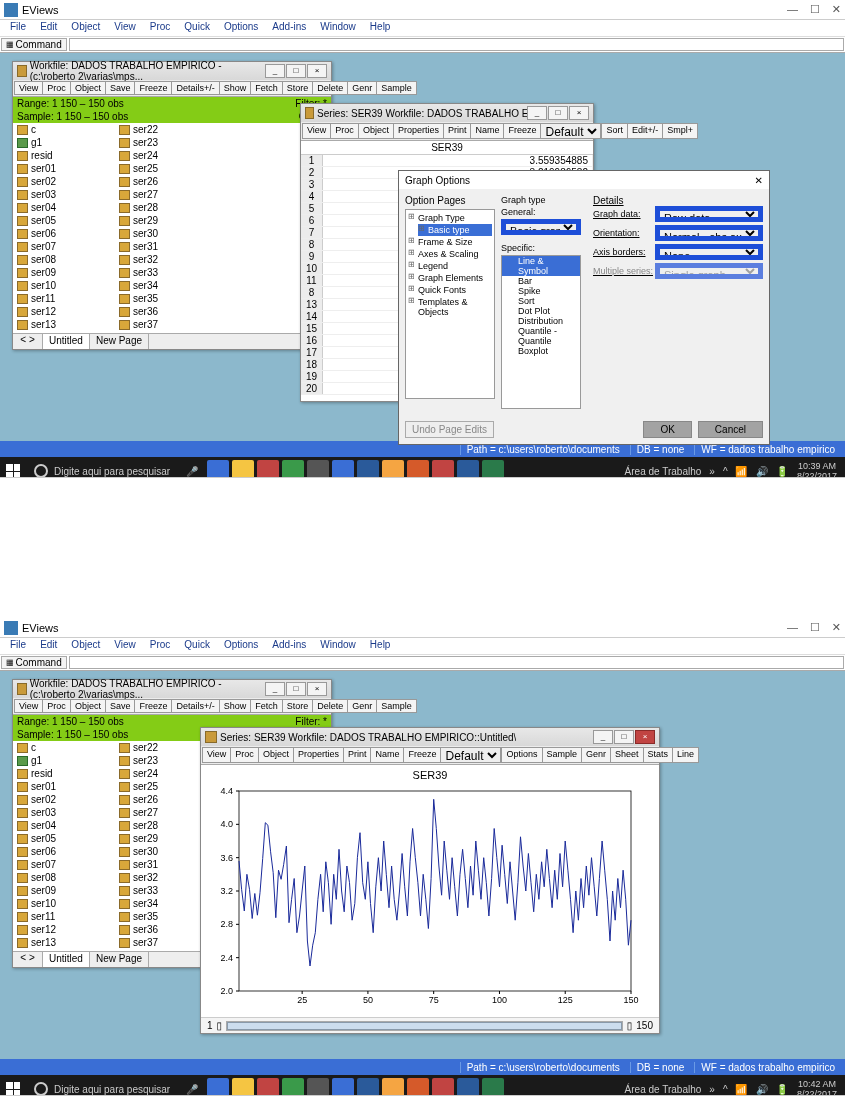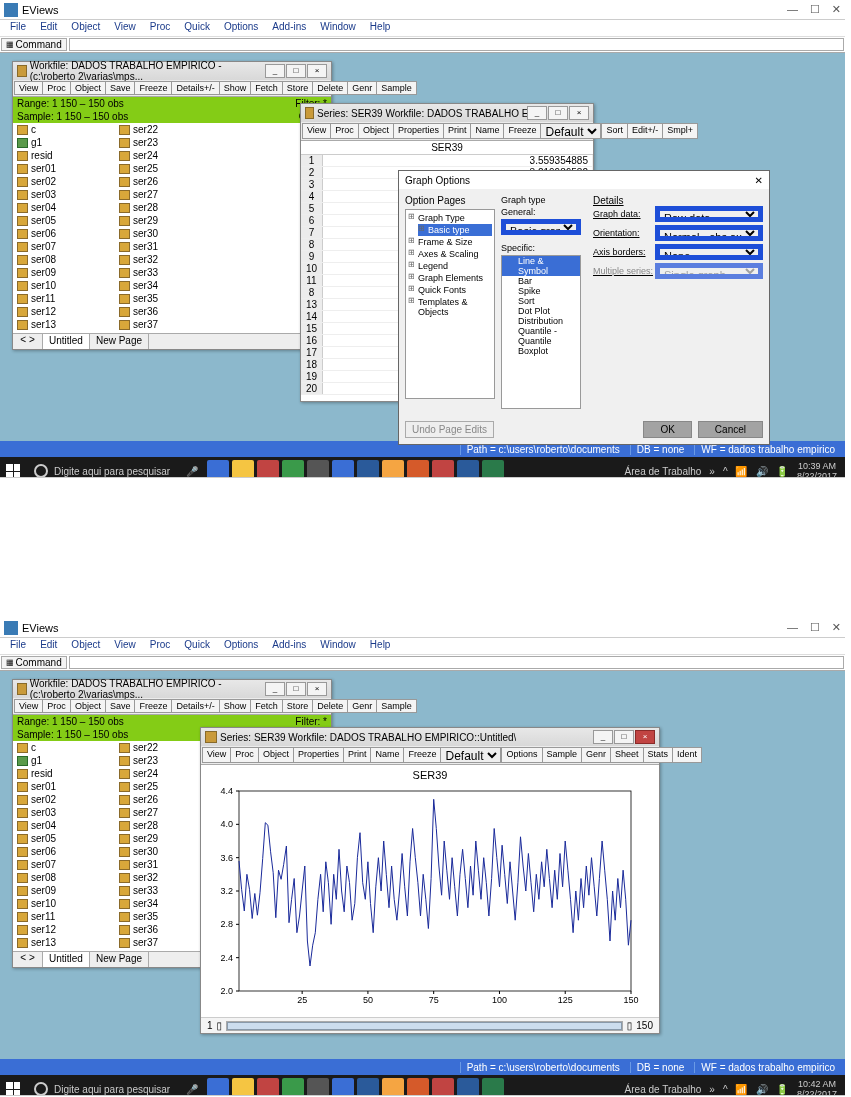--- a/index.html
+++ b/index.html
@@ -769,21 +769,21 @@
           <div class="btn">Properties</div>
           <div class="btn">Print</div>
           <div class="btn">Name</div>
           <div class="btn">Freeze</div>
           <select><option>Default</option></select>
           <div class="btn">Options</div>
           <div class="btn">Sample</div>
           <div class="btn">Genr</div>
           <div class="btn">Sheet</div>
           <div class="btn">Stats</div>
-          <div class="btn">Ident</div>
+          <div class="btn">Line</div>
         </div>
       <div style="background:#fff;">
         <div class="chart-title">SER39</div>
         <svg id="chart-svg" width="440" height="230">
             <rect x="38" y="6" width="392" height="200" fill="none" stroke="#000" stroke-width="0.8"></rect>
             <line x1="35" y1="206" x2="38" y2="206" stroke="#000"></line>
             <text x="32" y="209" text-anchor="end">2.0</text>
             <line x1="35" y1="172.66666666666669" x2="38" y2="172.66666666666669" stroke="#000"></line>
             <text x="32" y="175.66666666666669" text-anchor="end">2.4</text>
             <line x1="35" y1="139.33333333333337" x2="38" y2="139.33333333333337" stroke="#000"></line>

